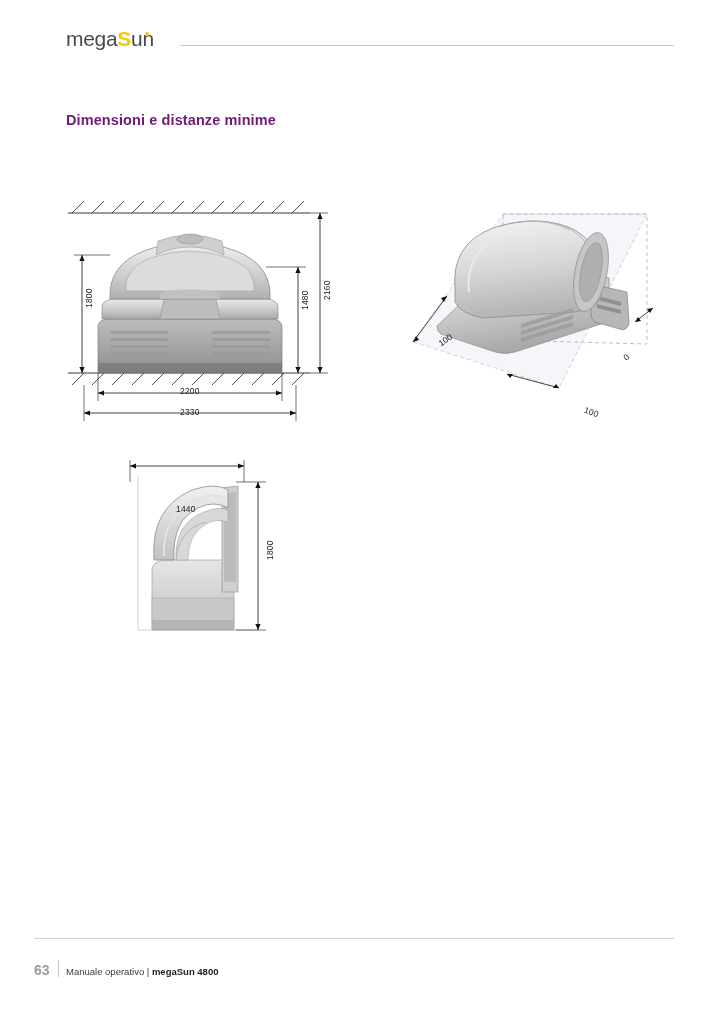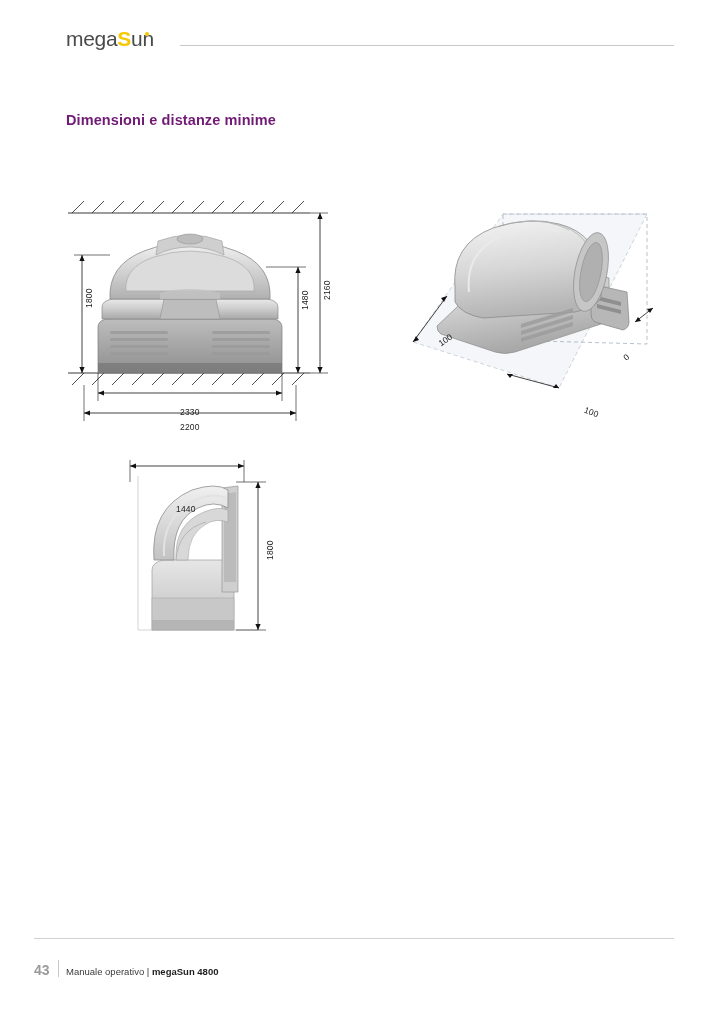--- a/index.html
+++ b/index.html
@@ -234,21 +234,21 @@
     <line x1="24" y1="218" x2="236" y2="218" stroke="#111" stroke-width="0.8"></line>
     <polygon points="24,218 30,215.4 30,220.6" fill="#111"></polygon>
     <polygon points="236,218 230,215.4 230,220.6" fill="#111"></polygon>
     <line x1="24" y1="190" x2="24" y2="226" stroke="#111" stroke-width="0.6"></line>
     <line x1="236" y1="190" x2="236" y2="226" stroke="#111" stroke-width="0.6"></line>
   </svg>
 
   <div class="dim vert" style="left:84px; top:308px;">1800</div>
   <div class="dim vert" style="left:300px; top:310px;">1480</div>
   <div class="dim vert" style="left:322px; top:300px;">2160</div>
-  <div class="dim" style="left:180px; top:386px;margin-top:36px;">2200</div>
+  <div class="dim" style="left:180px; top:386px;">2200</div>
   <div class="dim" style="left:180px; top:407px;">2330</div>
 
   <svg class="fig" style="left:395px; top:192px;" width="280" height="250" viewBox="0 0 280 250">
     <defs>
       <linearGradient id="pBody" x1="0" y1="0" x2="0.3" y2="1">
         <stop offset="0%" stop-color="#efefef"></stop>
         <stop offset="50%" stop-color="#d2d2d2"></stop>
         <stop offset="100%" stop-color="#a8a8a8"></stop>
       </linearGradient>
       <linearGradient id="pCanopy" x1="0" y1="0" x2="0.2" y2="1">
@@ -341,17 +341,17 @@
     <line x1="118" y1="30" x2="148" y2="30" stroke="#111" stroke-width="0.6"></line>
     <line x1="118" y1="178" x2="148" y2="178" stroke="#111" stroke-width="0.6"></line>
   </svg>
 
   <div class="dim" style="left:176px; top:458px;margin-top:46px;">1440</div>
   <div class="dim vert" style="left:265px; top:560px;">1800</div>
 
 </div>
 
 <div class="footer-rule"></div>
-<div class="page-number">43</div>
+<div class="page-number">63</div>
 <div class="footer-divider"></div>
 <div class="footer-text">
   <span>Manuale operativo | </span><b>megaSun 4800</b>
 </div>
 
 </body></html>

